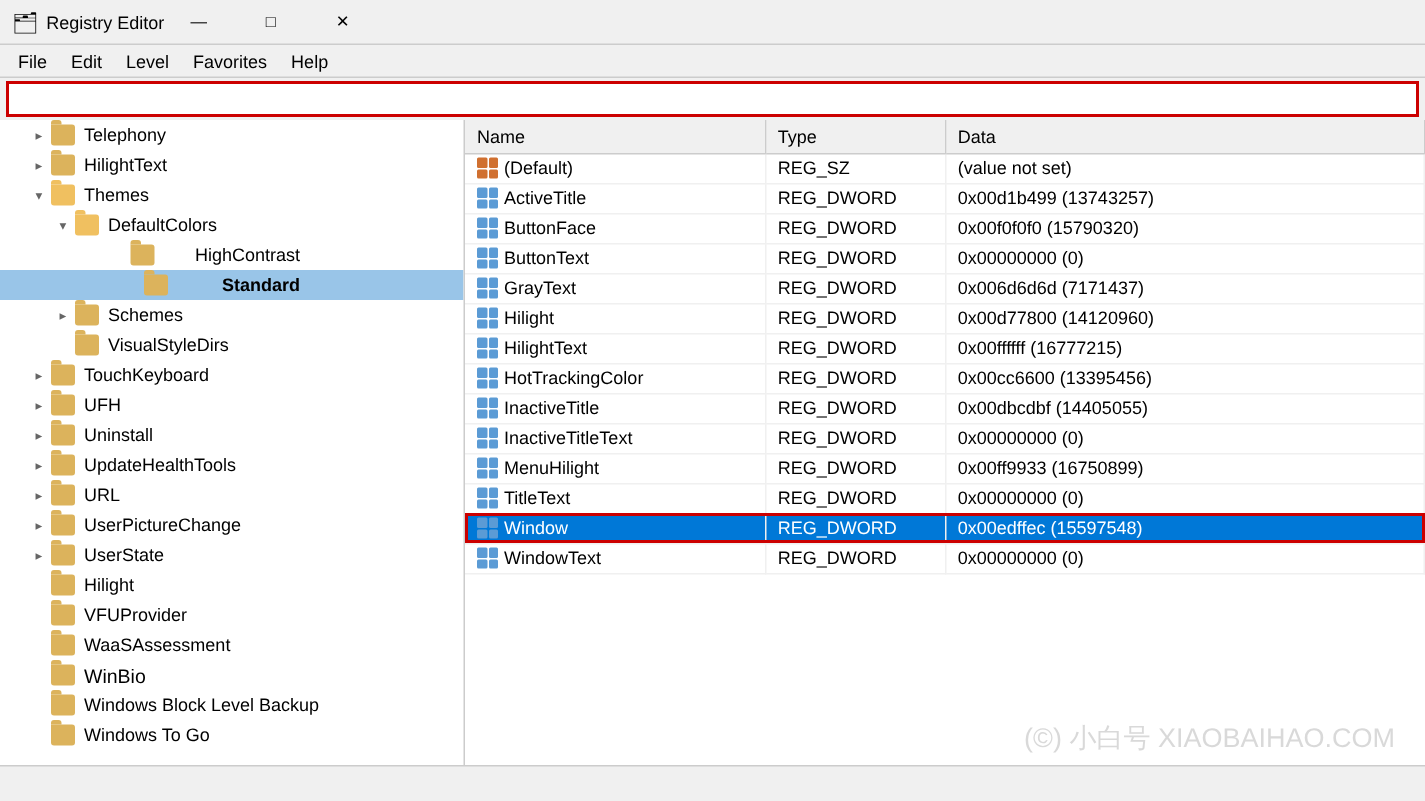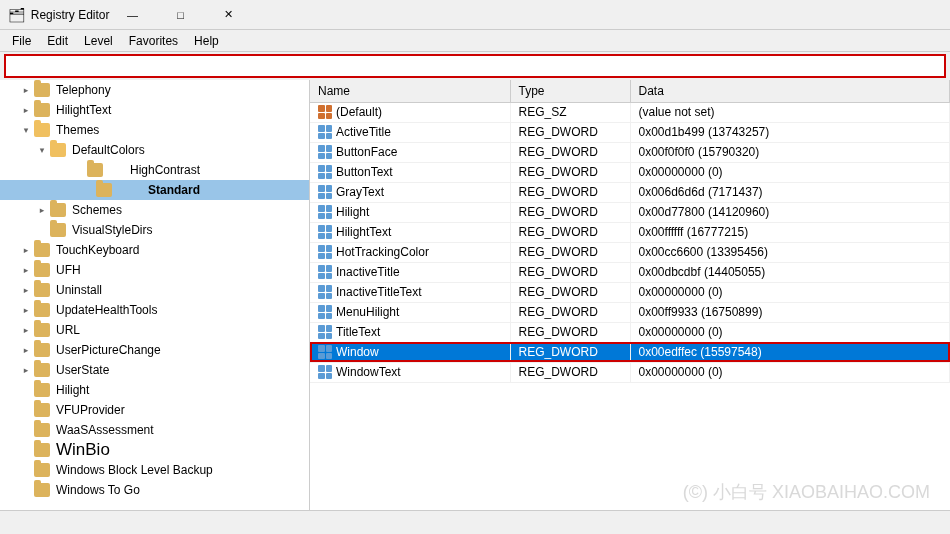--- a/index.html
+++ b/index.html
@@ -331,21 +331,21 @@
           <span style="margin-left: 3px; font-size: 12px;">VFUProvider</span>
         </div>
         <div class="tree-item" style="padding-left: 18px;">
           <span style="width: 16px; display: inline-block;"></span>
           <span class="folder-icon"></span>
           <span style="margin-left: 3px; font-size: 12px;">WaaSAssessment</span>
         </div>
         <div class="tree-item" style="padding-left: 18px;">
           <span style="width: 16px; display: inline-block;"></span>
           <span class="folder-icon"></span>
-          <span style="margin-left: 3px; font-size: 17px;">WinBio</span>
+          <span style="margin-left: 3px; font-size: 13px;">WinBio</span>
         </div>
         <div class="tree-item" style="padding-left: 18px;">
           <span style="width: 16px; display: inline-block;"></span>
           <span class="folder-icon"></span>
           <span style="margin-left: 3px; font-size: 12px;">Windows Block Level Backup</span>
         </div>
         <div class="tree-item" style="padding-left: 18px;">
           <span style="width: 16px; display: inline-block;"></span>
           <span class="folder-icon"></span>
           <span style="margin-left: 3px; font-size: 12px;">Windows To Go</span>

